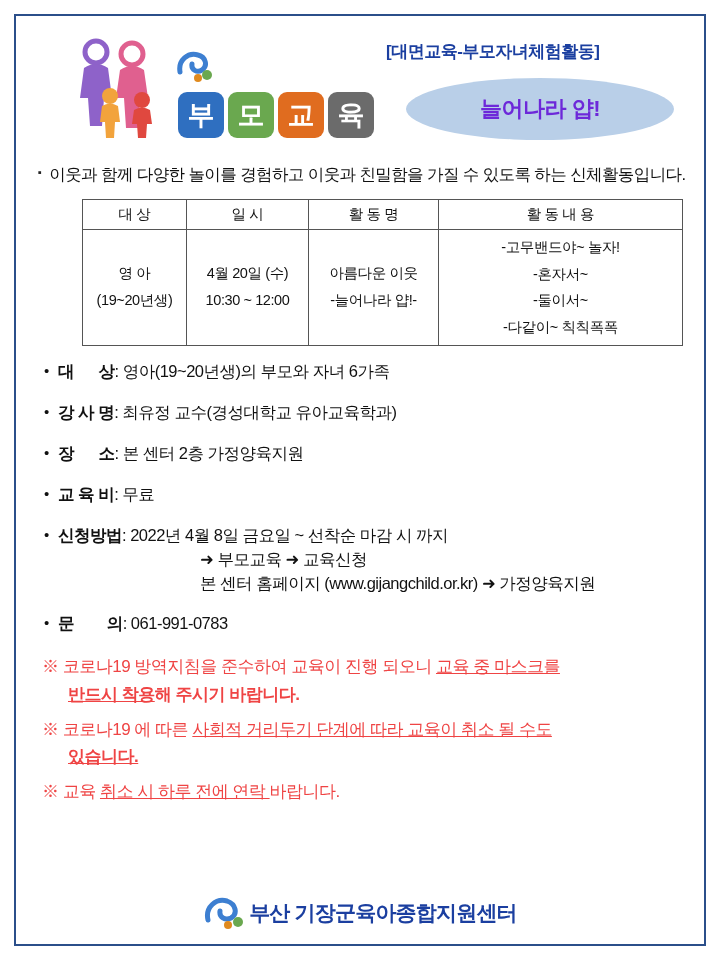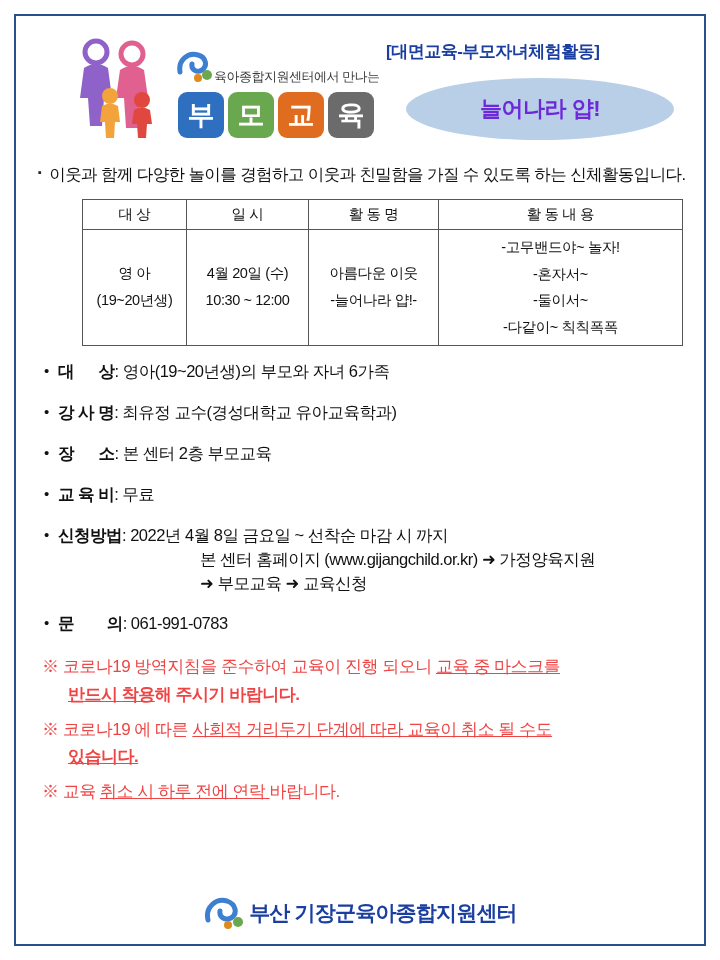--- a/index.html
+++ b/index.html
@@ -201,21 +201,20 @@
           <circle cx="66" cy="64" r="8" fill="#e0483f"></circle>
           <path d="M58 74 q8 -5 16 0 l2 14 h-5 l-1 14 h-8 l-1 -14 h-5 z" fill="#e0483f"></path>
         </svg>
 
         <svg class="swirl-logo" width="40" height="34" viewBox="0 0 40 34">
           <path d="M4 22 C2 10 12 2 22 5 C30 7 32 16 26 20 C21 23 15 20 16 14" fill="none" stroke="#3d7fd1" stroke-width="5" stroke-linecap="round"></path>
           <circle cx="31" cy="25" r="5" fill="#6aa84f"></circle>
           <circle cx="22" cy="28" r="4" fill="#e08a1e"></circle>
         </svg>
 
-        <div class="logo-tagline">육아종합지원센터에서 만나는</div>
 
         <div class="bumo-row">
           <div class="bumo-box" style="background:#2f6fc0">부</div>
           <div class="bumo-box" style="background:#6aa84f">모</div>
           <div class="bumo-box" style="background:#e06c1f">교</div>
           <div class="bumo-box" style="background:#6b6b6b">육</div>
         </div>
       </div>
 
       <div class="title-line">[대면교육-부모자녀체험활동]</div>
@@ -277,36 +276,36 @@
 
       <div class="li">
         <span class="dot">•</span>
         <span class="lbl">강 사 명</span>
         <span class="val">: 최유정 교수(경성대학교 유아교육학과)</span>
       </div>
 
       <div class="li">
         <span class="dot">•</span>
         <span class="lbl">장      소</span>
-        <span class="val">: 본 센터 2층 부모교육</span>
+        <span class="val">: 본 센터 2층 가정양육지원</span>
       </div>
 
       <div class="li">
         <span class="dot">•</span>
         <span class="lbl">교 육 비</span>
         <span class="val">: 무료</span>
       </div>
 
       <div class="li">
         <span class="dot">•</span>
         <span class="lbl">신청방법</span>
         <span class="val">
           <span>: 2022년 4월 8일 금요일 ~ 선착순 마감 시 까지</span>
+          <span class="sub-indent" style="display:block">➜   부모교육 ➜   교육신청</span>
           <span class="sub-indent" style="display:block">본 센터 홈페이지 (www.gijangchild.or.kr)  ➜   가정양육지원</span>
-          <span class="sub-indent" style="display:block">➜   부모교육 ➜   교육신청</span>
         </span>
       </div>
 
       <div class="li">
         <span class="dot">•</span>
         <span class="lbl">문        의</span>
         <span class="val">: 061-991-0783</span>
       </div>
     </div>
 

